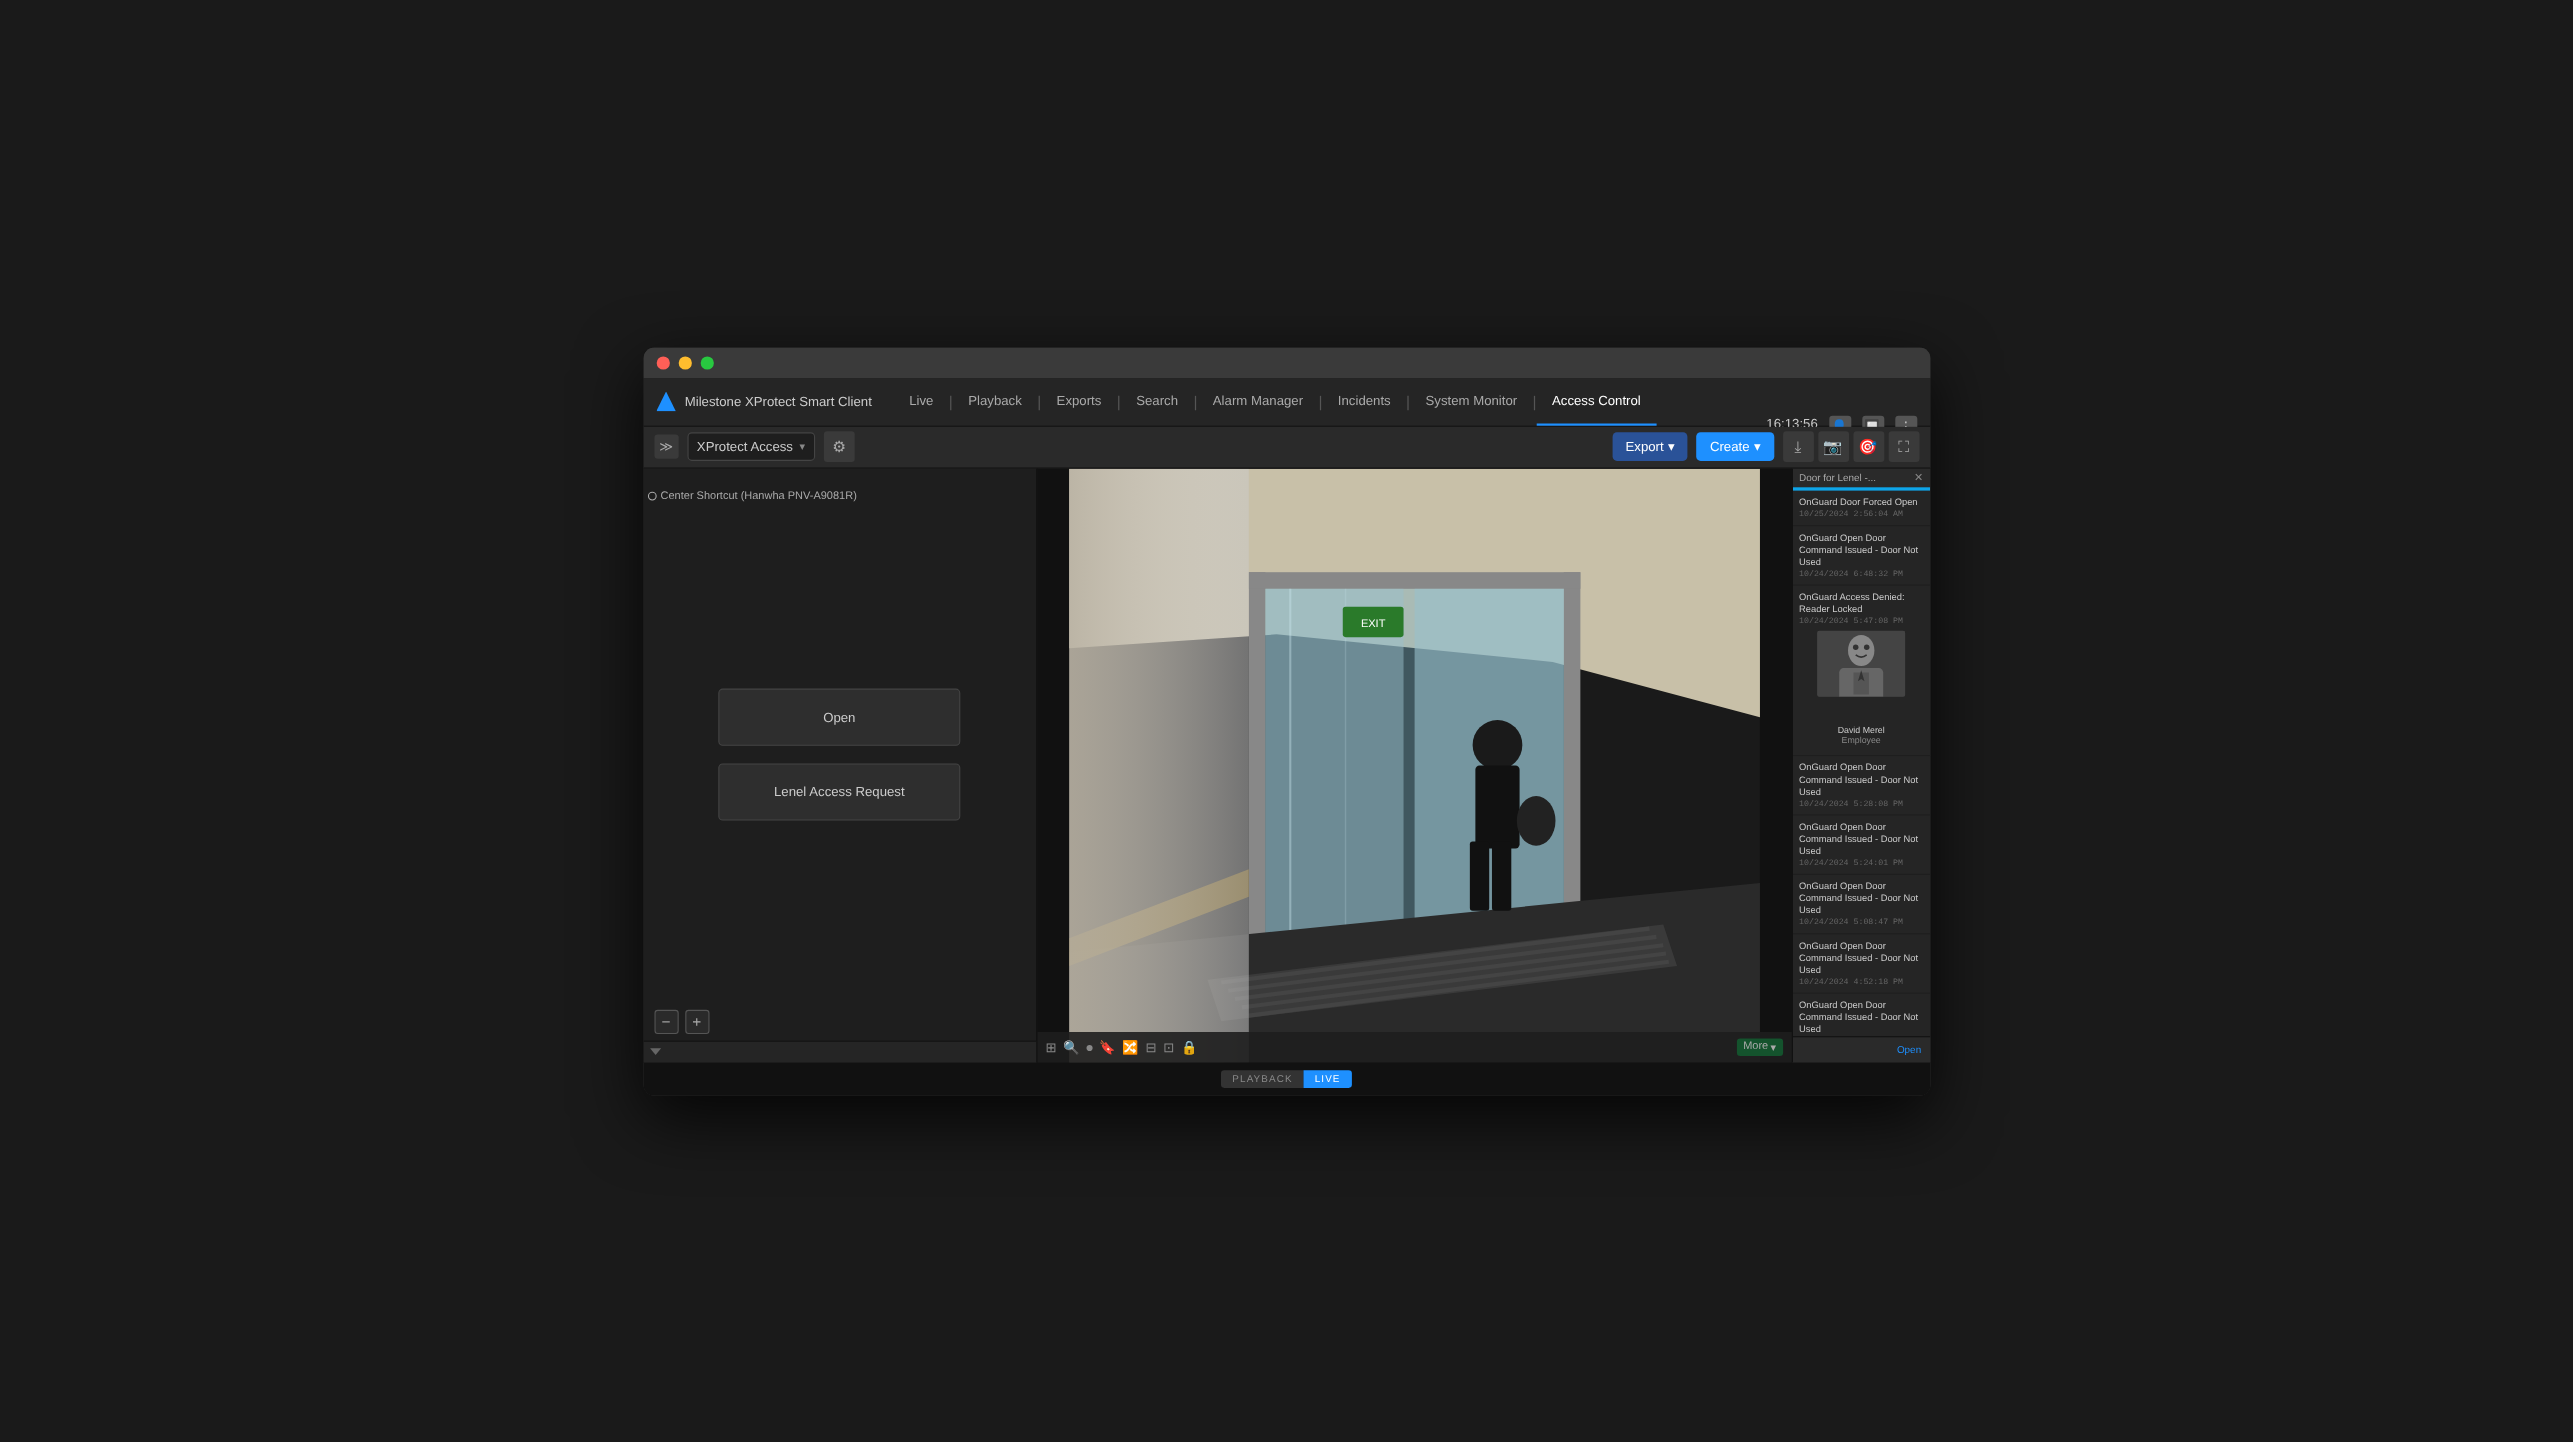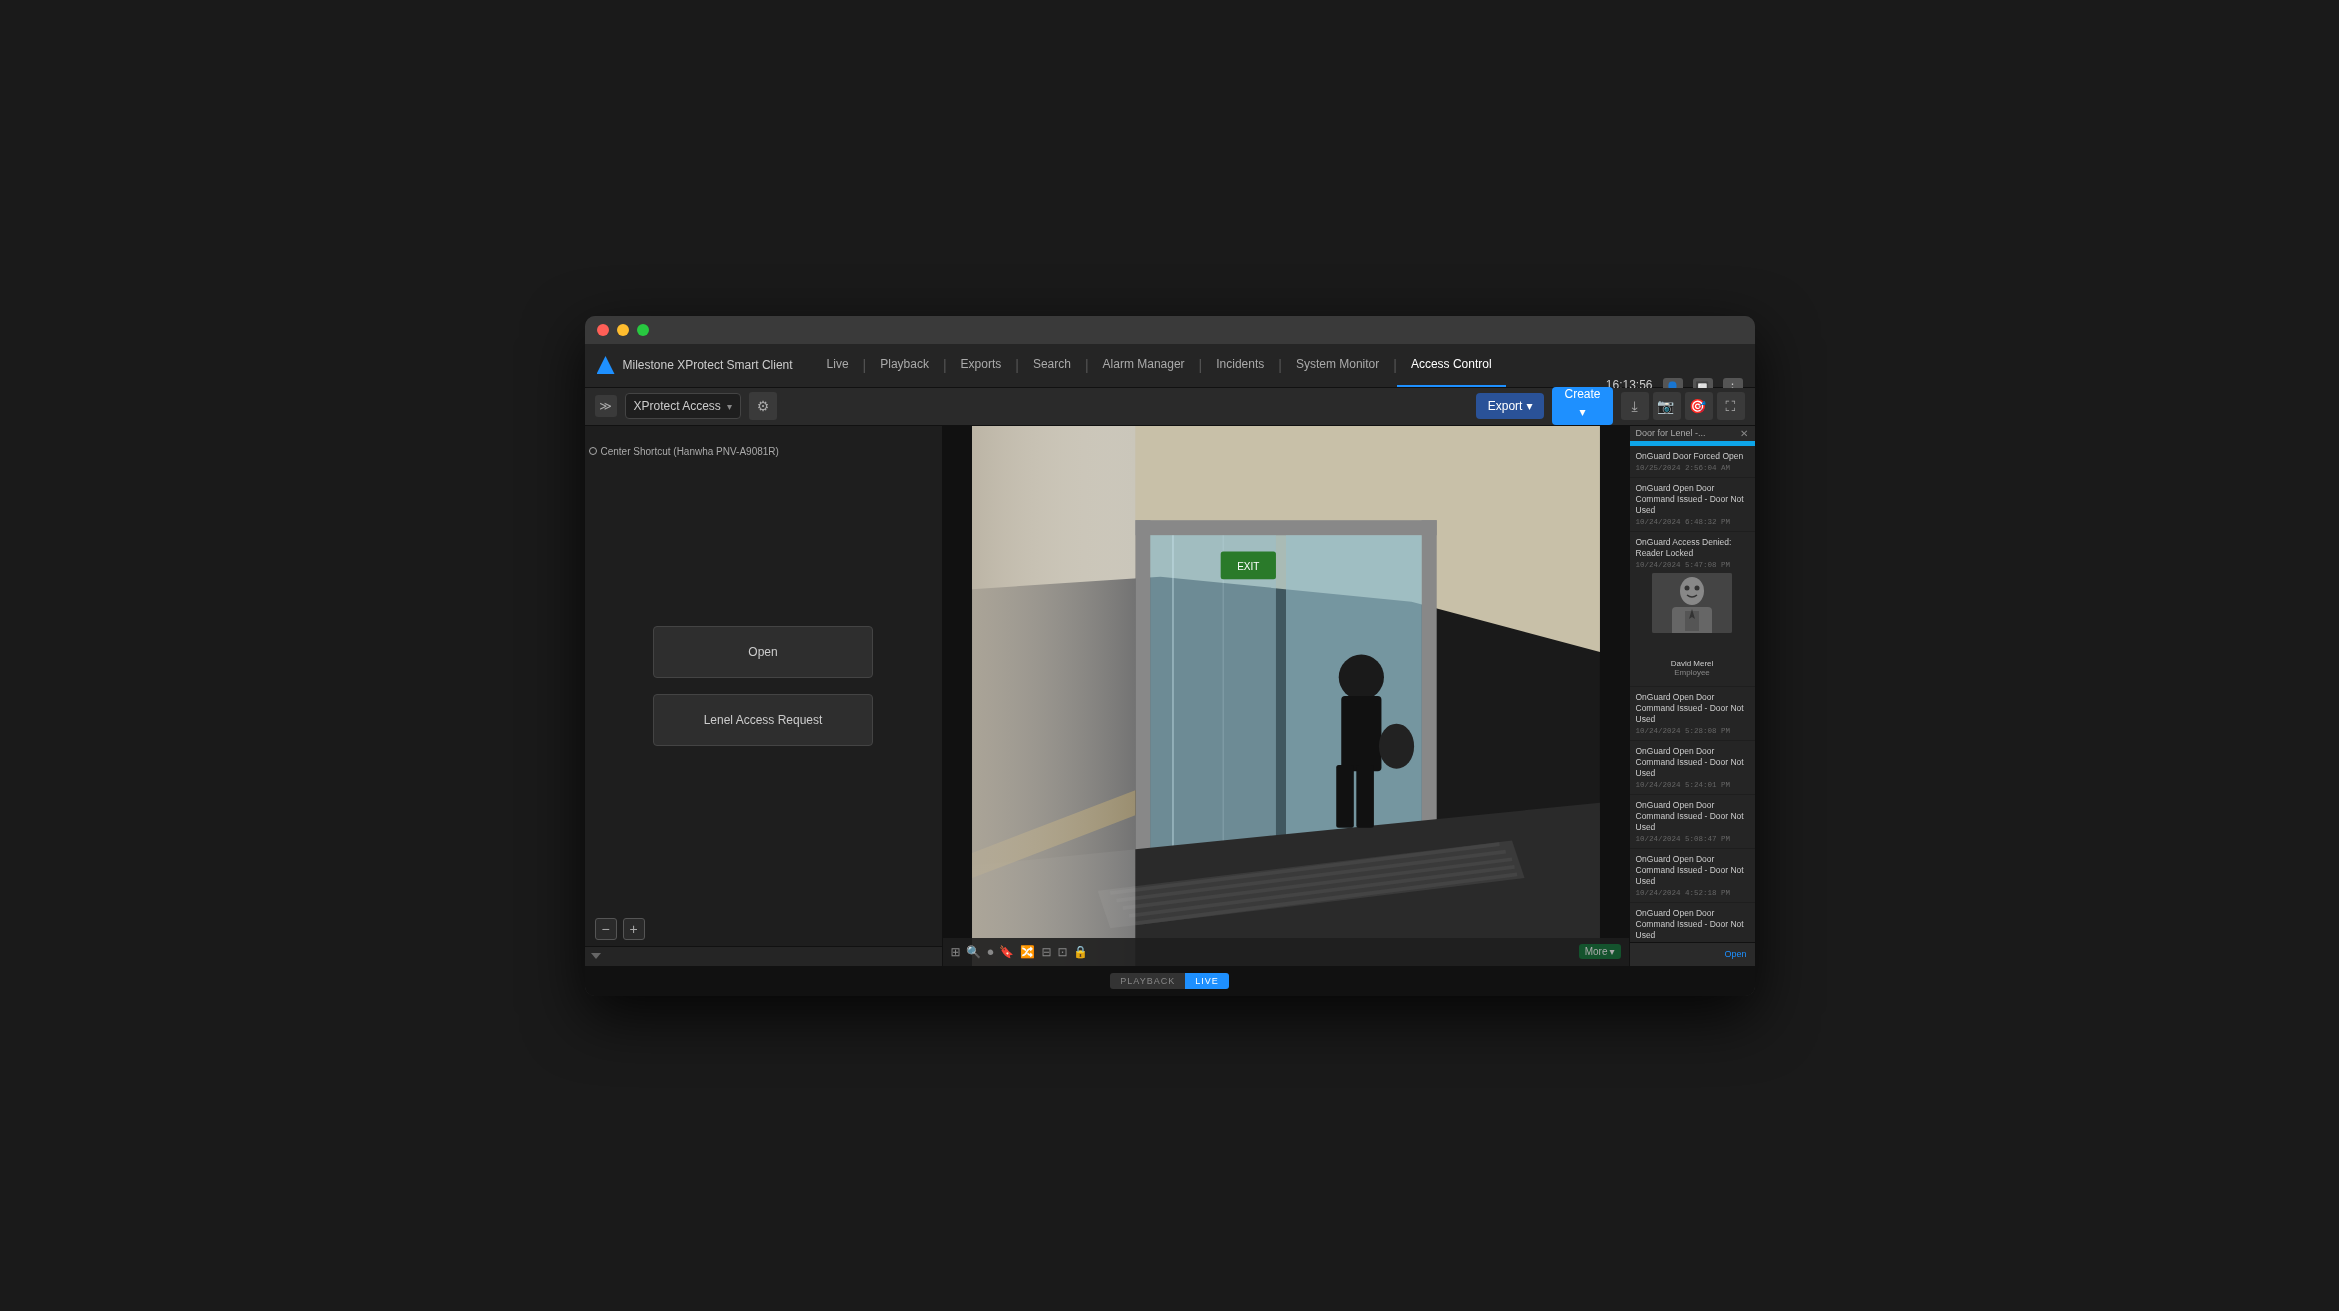--- a/index.html
+++ b/index.html
@@ -167,23 +167,23 @@
       cursor: pointer;
       display: flex; align-items: center; gap: 4px;
     }
     .create-btn {
       background: #1e90ff;
       border: none;
       border-radius: 4px;
       color: #fff;
       font-size: 12px;
       padding: 0 12px;
-      height: 38px;
-      cursor: pointer;
-      display: flex; align-items: center; gap: 4px; flex-direction: column;
+      height: 26px;
+      cursor: pointer;
+      display: flex; align-items: center; gap: 4px;
     }
     .toolbar-right-icons {
       display: flex; gap: 4px;
     }
     
     .main-content {
       flex: 1;
       display: flex;
       overflow: hidden;
       position: relative;
@@ -299,21 +299,21 @@
       flex-direction: column;
       border-left: 1px solid #111;
       flex-shrink: 0;
       overflow: hidden;
     }
     .right-panel-header {
       height: 20px;
       background: #2a2a2a;
       display: flex; align-items: center;
       padding: 0 6px;
-      border-bottom: 5px solid #0ea5e9;
+      border-bottom: 3px solid #0ea5e9;
       justify-content: space-between;
     }
     .panel-header-text {
       color: #aaa; font-size: 9px;
       white-space: nowrap;
       overflow: hidden;
       text-overflow: ellipsis;
     }
     .panel-header-close {
       color: #888; font-size: 10px; cursor: pointer;

